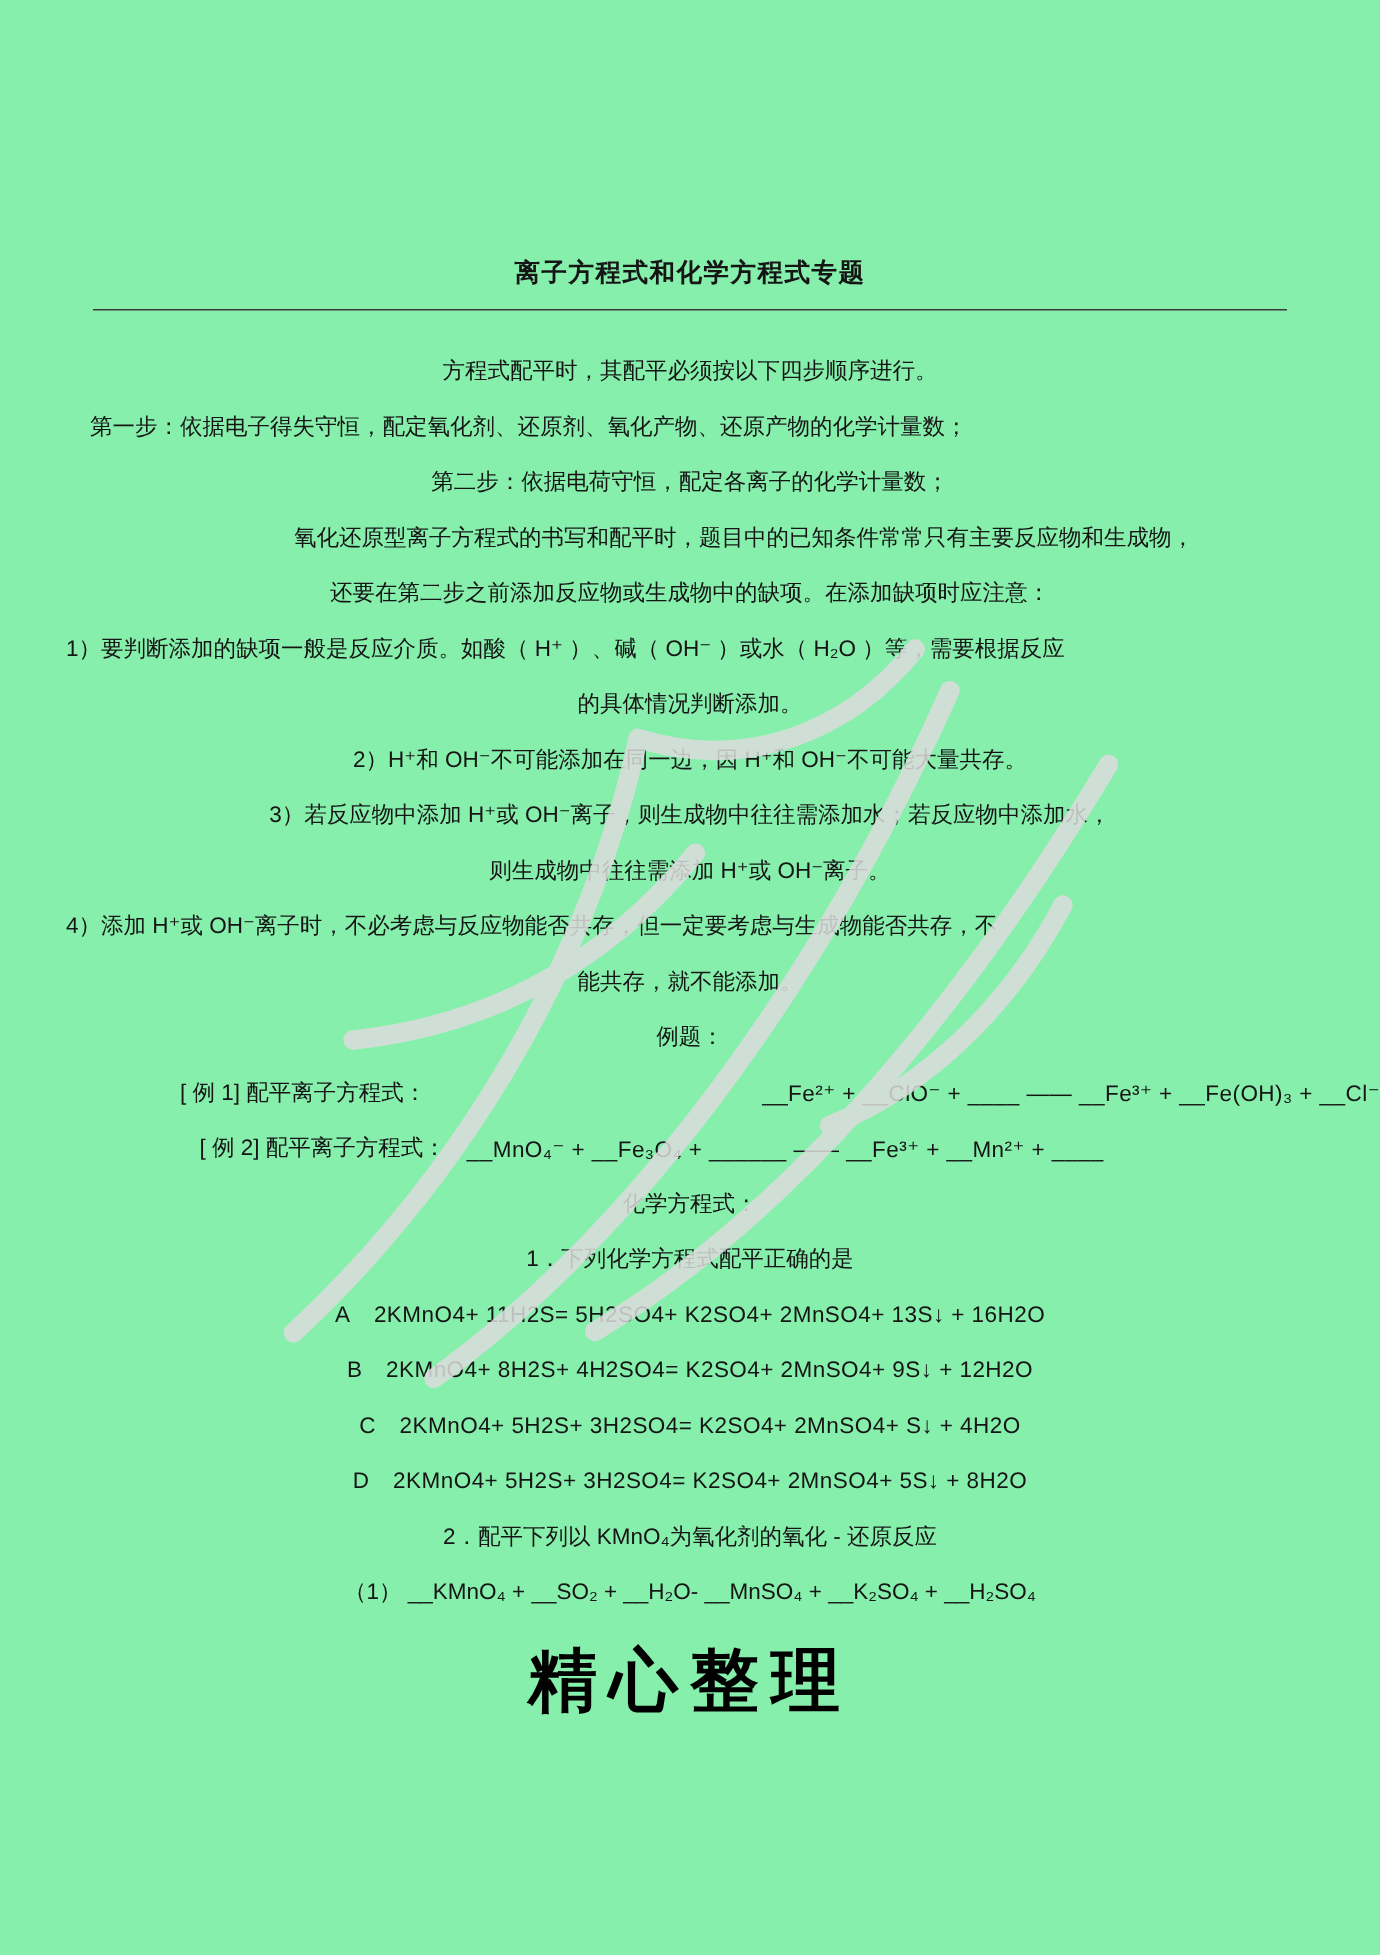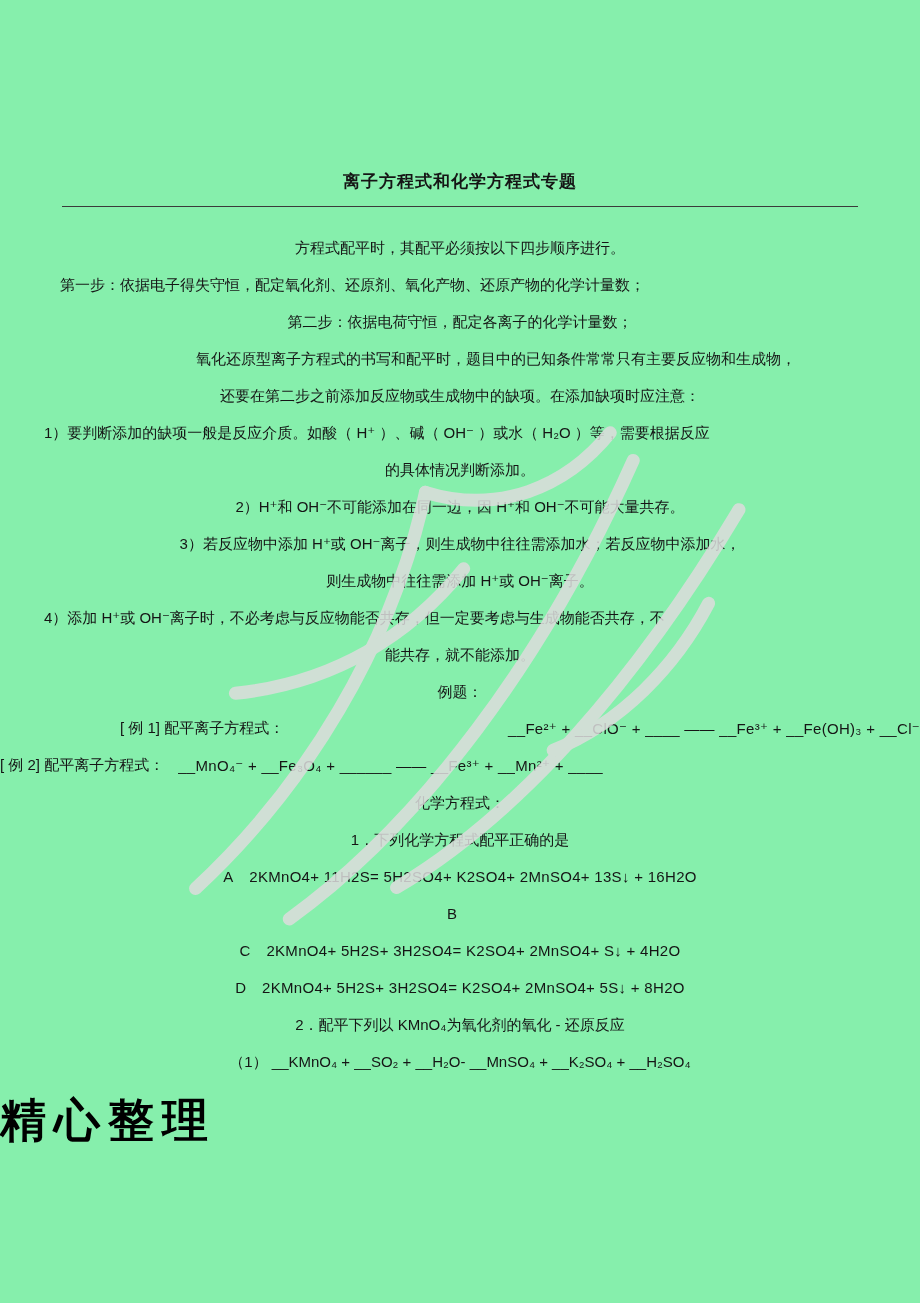--- a/index.html
+++ b/index.html
@@ -48,27 +48,28 @@
   .line.l-supp   { text-align: center; padding-left: 72px; }
   .line.l-note   { text-align: left; padding-left: 44px; }
   .row {
     display: flex;
     align-items: center;
     height: 37px;
     font-size: 15px;
     white-space: nowrap;
   }
   .row.example1 { padding-left: 120px; justify-content: space-between; }
-  .row.example2 { }
+  .row.example2 { padding-left: 133px; }
   .row .eq-label { margin-right: 14px; }
   .row.option { justify-content: center; }
   .row.option .opt-letter { margin-right: 16px; }
   .equation { letter-spacing: 0.3px; }
   .footer-brand {
     margin-top: 10px;
+    text-align: center;
     font-size: 46px;
     font-weight: bold;
     letter-spacing: 8px;
     color: #000000;
   }
 </style>
 </head>
 <body>
 
 <div class="page">
@@ -121,20 +122,21 @@
     <div class="line">化学方程式：</div>
 
     <div class="line">1．下列化学方程式配平正确的是</div>
 
     <div class="row option">
       <span class="opt-letter">A</span>
       <span class="equation">2KMnO4+ 11H2S= 5H2SO4+ K2SO4+ 2MnSO4+ 13S↓ + 16H2O</span>
     </div>
     <div class="row option">
       <span class="opt-letter">B</span>
+      <span class="equation">2KMnO4+ 8H2S+ 4H2SO4= K2SO4+ 2MnSO4+ 9S↓ + 12H2O</span>
     </div>
     <div class="row option">
       <span class="opt-letter">C</span>
       <span class="equation">2KMnO4+ 5H2S+ 3H2SO4= K2SO4+ 2MnSO4+ S↓ + 4H2O</span>
     </div>
     <div class="row option">
       <span class="opt-letter">D</span>
       <span class="equation">2KMnO4+ 5H2S+ 3H2SO4= K2SO4+ 2MnSO4+ 5S↓ + 8H2O</span>
     </div>
 

